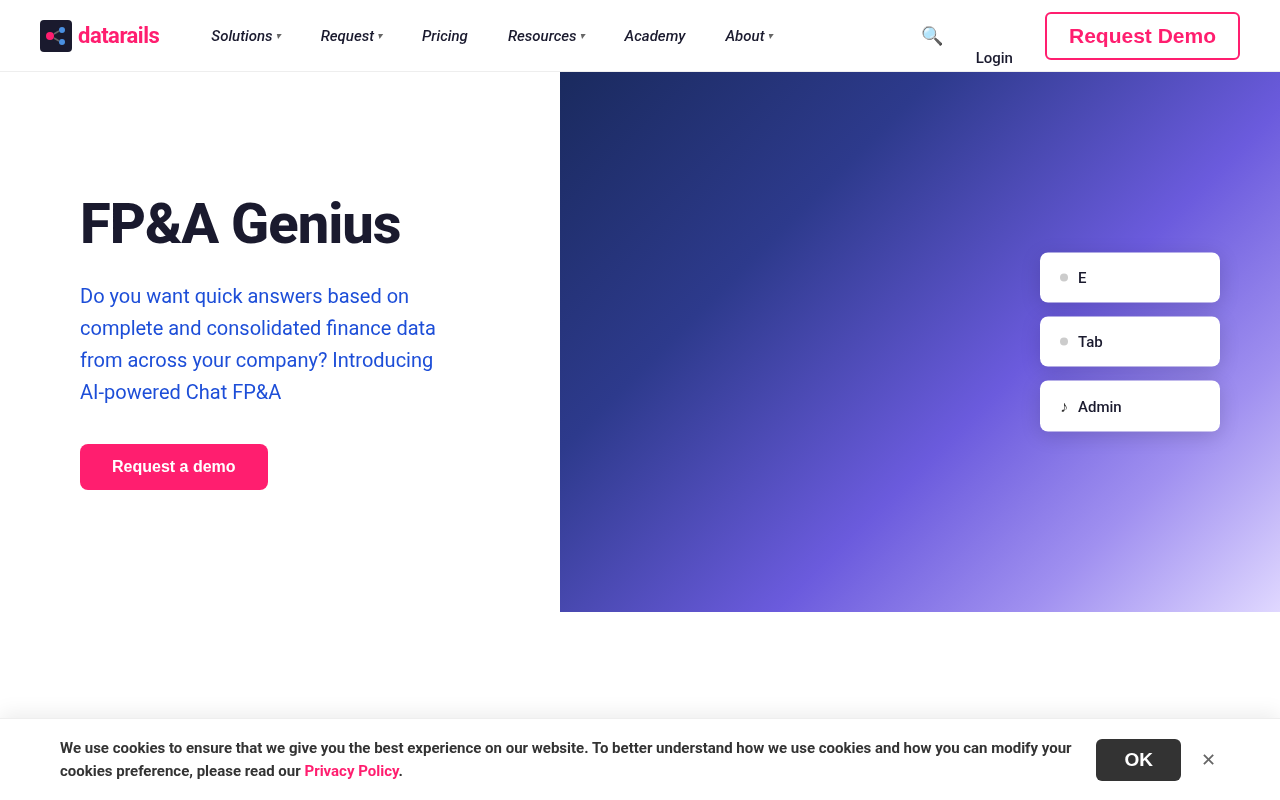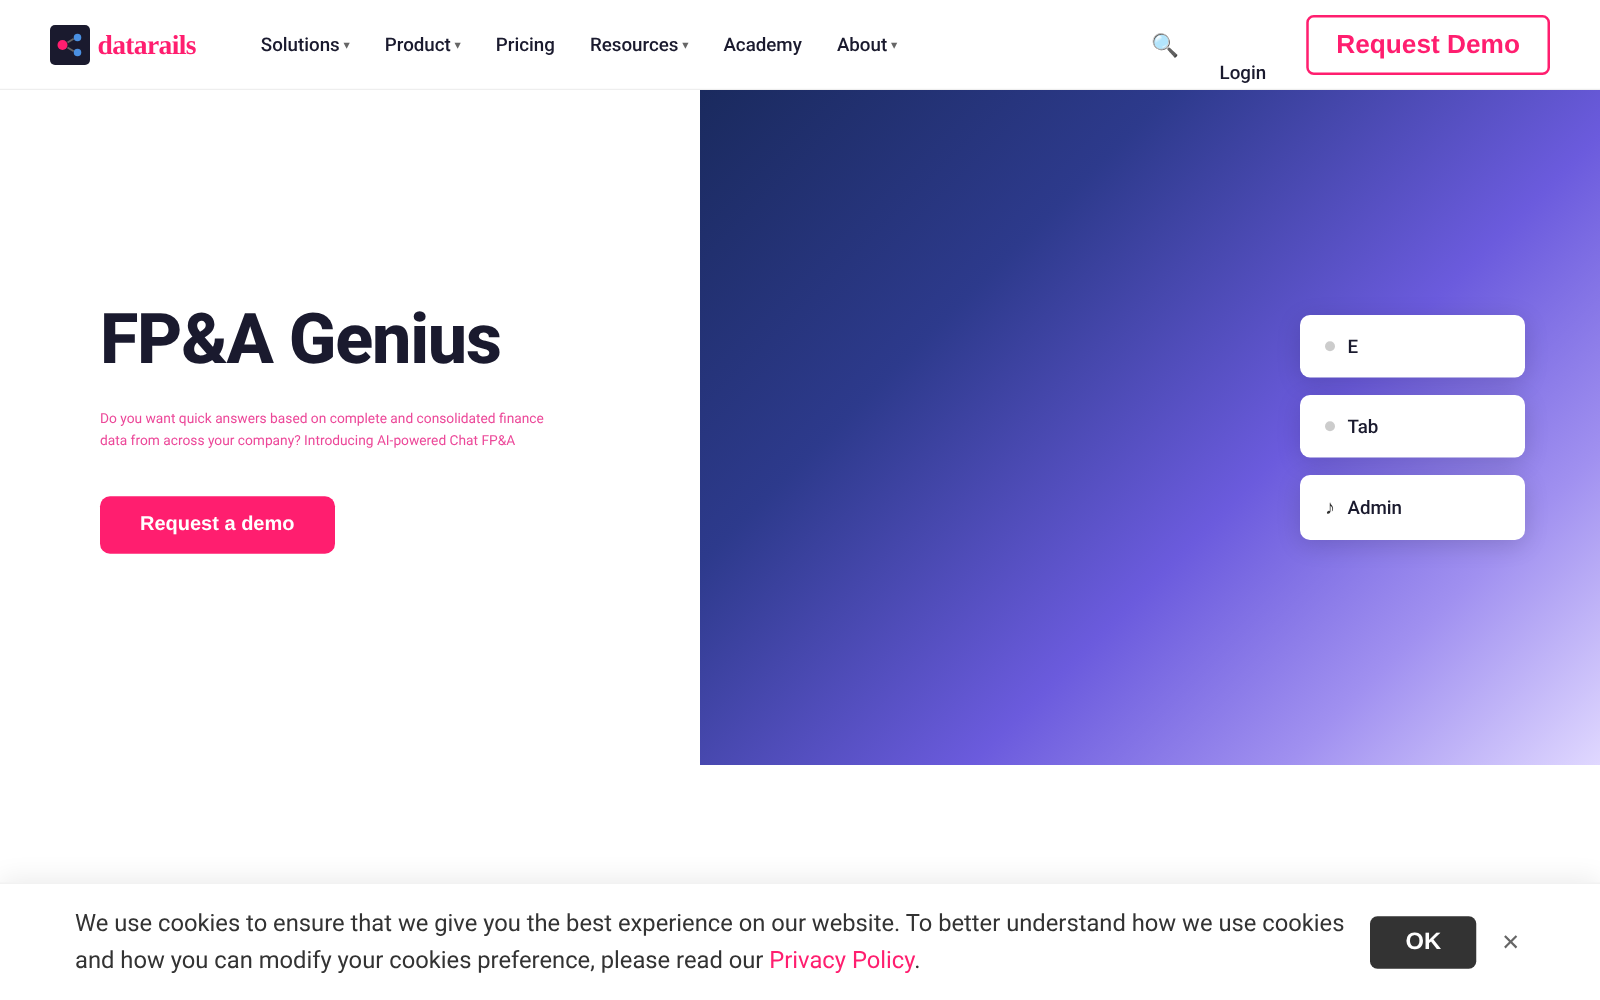--- a/index.html
+++ b/index.html
@@ -15,39 +15,39 @@
       position: sticky;
       top: 0;
       background: #fff;
       z-index: 100;
     }
     .logo {
       display: flex;
       align-items: center;
       margin-right: 40px;
       text-decoration: none;
-      font-family: Liberation Serif, serif;
     }
     .logo-icon {
       width: 32px;
       height: 32px;
       margin-right: 6px;
     }
     .logo-text {
       font-size: 22px;
       font-weight: 700;
       color: #1a1a2e;
       letter-spacing: -0.5px;
     }
     .logo-text span { color: #ff1e6f; }
     .nav-links {
       display: flex;
       align-items: flex-end;
-      gap: 4px;
+      gap: 16px;
       flex: 1;
+      font-style: italic;
     }
     .nav-item {
       display: flex;
       align-items: center;
       gap: 3px;
       padding: 8px 12px;
       font-size: 15px;
       color: #1a1a2e;
       cursor: pointer;
       border-radius: 4px;
@@ -104,22 +104,22 @@
     }
     .hero-title {
       font-size: 56px;
       font-weight: 800;
       color: #1a1a2e;
       line-height: 1.1;
       margin-bottom: 24px;
       letter-spacing: -1px;
     }
     .hero-desc {
-      font-size: 11px;
-      color: #ec4899;
+      font-size: 20px;
+      color: #1d4ed8;
       line-height: 1.6;
       margin-bottom: 36px;
       max-width: 360px;
     }
     .hero-cta {
       display: inline-block;
       padding: 14px 32px;
       background: #ff1e6f;
       color: #ffffff;
       border-radius: 8px;
@@ -211,24 +211,25 @@
       padding: 18px 60px;
       display: flex;
       align-items: center;
       justify-content: space-between;
       flex-wrap: wrap;
       gap: 12px;
       z-index: 1000;
       box-shadow: 0 -4px 20px rgba(0,0,0,0.08);
     }
     .cookie-text {
-      font-size: 19px;
+      font-size: 15px;
       color: #333;
       flex: 1;
       line-height: 1.5;
+      font-weight: bold;
     }
     .cookie-text a {
       color: #ff1e6f;
       text-decoration: none;
     }
     .cookie-actions {
       display: flex;
       align-items: center;
       gap: 16px;
     }
@@ -266,21 +267,21 @@
     </svg>
     <span class="logo-text"><span>data</span><span style="color:#ff1e6f">rails</span></span>
   </a>
 
   <div class="nav-links">
     <div class="nav-item">
       <span>Solutions</span>
       <span class="chevron">▾</span>
     </div>
     <div class="nav-item">
-      <span>Product</span>
+      <span>Request</span>
       <span class="chevron">▾</span>
     </div>
     <div class="nav-item">
       <span>Pricing</span>
     </div>
     <div class="nav-item">
       <span>Resources</span>
       <span class="chevron">▾</span>
     </div>
     <div class="nav-item">

